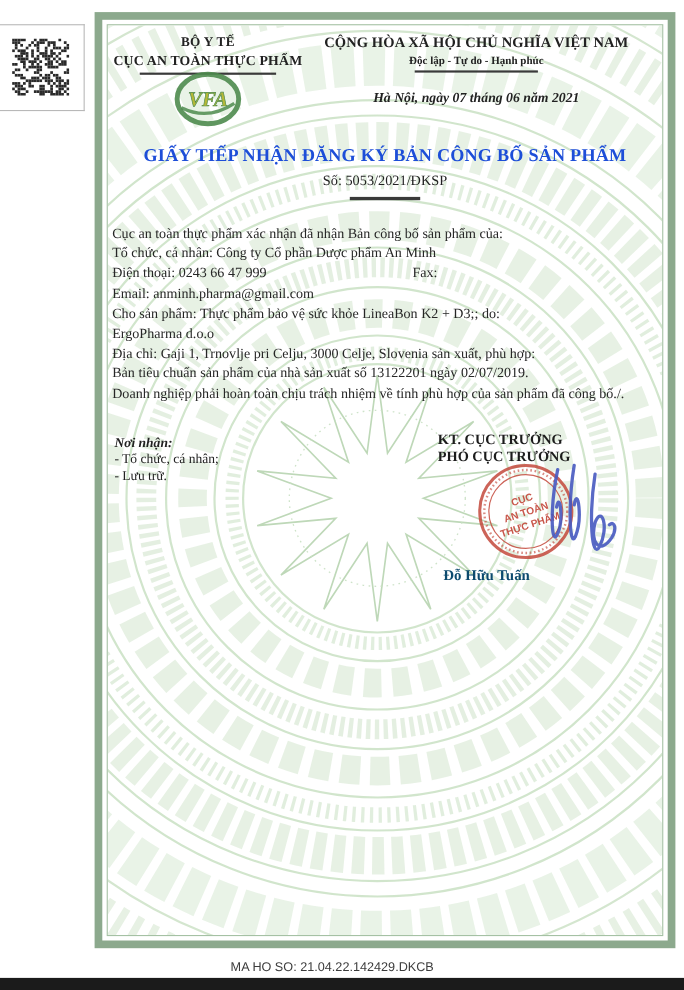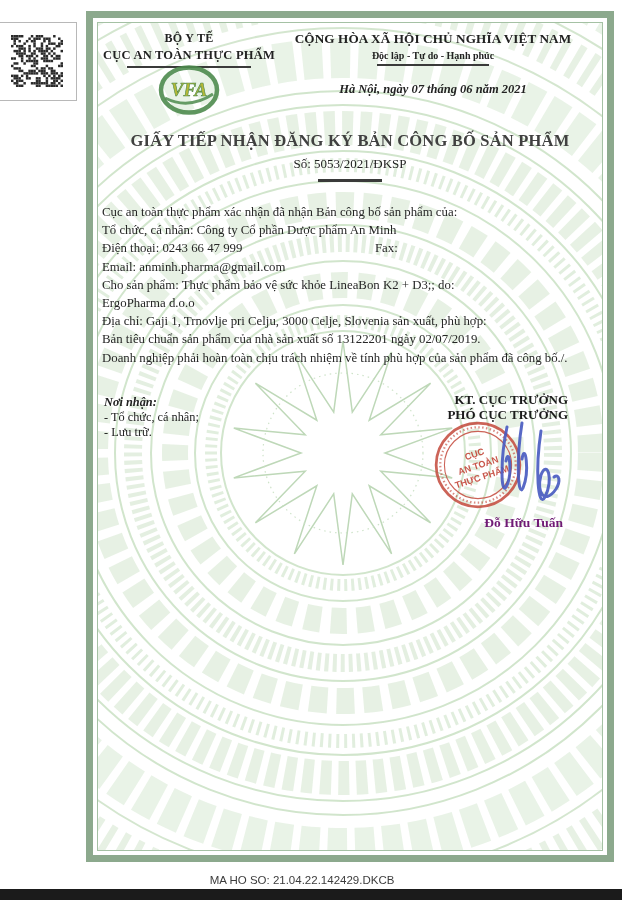--- a/index.html
+++ b/index.html
@@ -40,40 +40,40 @@
   .vfa{margin:-4px auto 0;width:64px;height:52px;}
 
   .hdr-right{position:absolute;left:170px;top:8px;width:330px;text-align:center;}
   .national{font-weight:bold;font-size:13.2px;letter-spacing:.1px;}
   .motto{font-weight:bold;font-size:10px;margin-top:3px;}
   .hr-motto{width:112px;}
   .place-date{font-weight:bold;font-style:italic;font-size:12.5px;margin-top:16px;}
 
   
   .title-block{position:absolute;left:0;right:0;top:108px;text-align:center;}
-  .cert-title{font-weight:bold;font-size:16.5px;letter-spacing:.2px;color:#404040;}
+  .cert-title{font-weight:bold;font-size:16.5px;letter-spacing:.2px;color:#1d4ed8;}
   .cert-number{font-size:13px;margin-top:5px;}
   .hr-number{width:64px;height:2.5px;margin-top:7px;}
 
   
   .body-block{position:absolute;left:4px;right:12px;top:180px;font-size:12.8px;color:#262626;}
   .body-block p{margin:0;line-height:18.2px;}
   .phone-row{position:relative;}
   .fax{position:absolute;left:273px;top:0;text-align:center;}
 
   
   .recipients{position:absolute;left:6px;top:372px;font-size:12.3px;}
   .recipients-title{font-weight:bold;font-style:italic;}
   .recipient{line-height:14.5px;}
-  .signer-block{position:absolute;left:300px;top:370px;width:170px;text-align:right;
+  .signer-block{position:absolute;left:300px;top:370px;width:170px;text-align:left;
     font-weight:bold;font-size:13px;line-height:14.5px;color:#1c1c1c;}
   .stamp{position:absolute;left:334px;top:396px;width:92px;height:92px;}
   .signature{position:absolute;left:395px;top:392px;width:78px;height:110px;}
-  .signer-name{position:absolute;left:305px;top:492px;width:160px;text-align:right;
-    font-weight:bold;font-size:13.5px;color:#701a75;}
+  .signer-name{position:absolute;left:305px;top:492px;width:160px;text-align:left;
+    font-weight:bold;font-size:13.5px;color:#0c4a6e;}
 
   
   .file-code{position:absolute;left:0;top:874px;width:604px;text-align:center;
     font-family:"Liberation Sans","DejaVu Sans",sans-serif;font-size:11.5px;color:#3c3c3c;}
   .bottom-bar{position:absolute;left:0;bottom:0;width:622px;height:11px;background:#1b1b1b;}
 </style>
 </head>
 <body>
 
 <div class="page">

